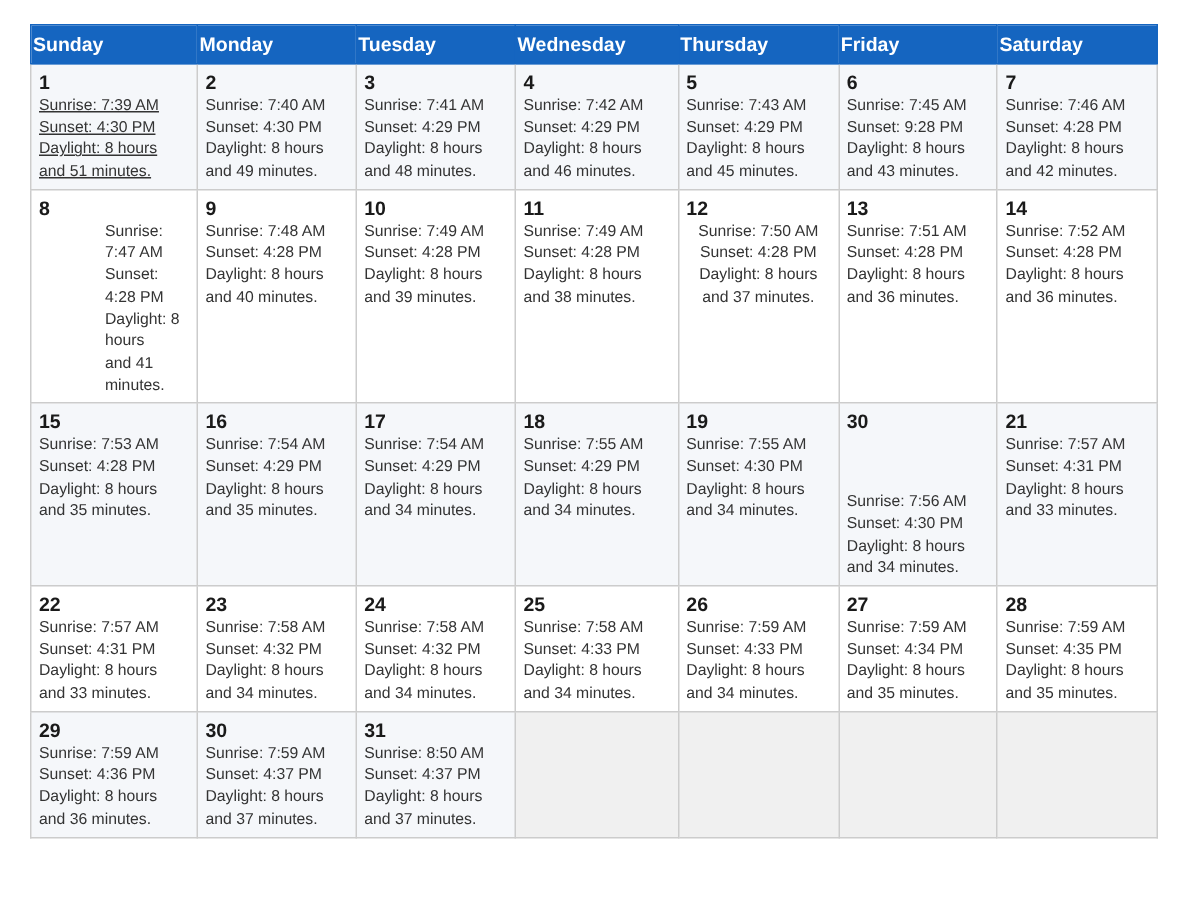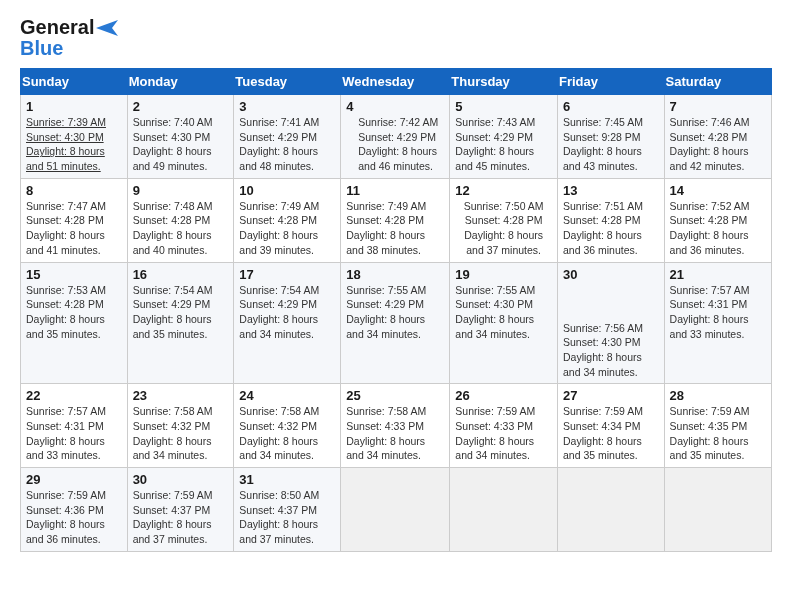--- a/index.html
+++ b/index.html
@@ -82,37 +82,20 @@
       display: flex;
       flex-direction: row;
       align-items: center;
       gap: 4px;
     }
   </style>
 </head>
 <body>
 
 <div class="container">
-  <div class="header-row">
-    <div class="logo-wrapper">
-    <div style="display:flex;flex-direction:column;align-items:flex-start;">
-      <div style="display:flex;align-items:center;gap:2px;">
-        <span style="font-size:20px;font-weight:bold;color:#1a1a1a;">General</span>
-        <svg width="22" height="20" viewBox="0 0 22 20">
-          <polygon points="0,10 22,2 16,10 22,18" fill="#2979d4"></polygon>
-        </svg>
-      </div>
-      <div style="font-size:20px;font-weight:bold;color:#2979d4;margin-top:-2px;">Blue</div>
-    </div>
-  </div>
-    <div class="title-block">
-      <h1></h1>
-      <h2></h2>
-    </div>
-  </div>
 
   <table>
     <thead>
       <tr>
       <th>Sunday</th>
           <th>Monday</th>
           <th>Tuesday</th>
           <th>Wednesday</th>
           <th>Thursday</th>
           <th>Friday</th>
@@ -137,21 +120,21 @@
           </td>
           <td>
             <span class="day-num">3</span>
             <div class="day-info" style="white-space: pre-line;">Sunrise: 7:41 AM
 Sunset: 4:29 PM
 Daylight: 8 hours
 and 48 minutes.</div>
           </td>
           <td>
             <span class="day-num">4</span>
-            <div class="day-info" style="white-space: pre-line; margin-left: 12px;">Sunrise: 7:42 AM
+            <div class="day-info" style="white-space: pre-line;">Sunrise: 7:42 AM
 Sunset: 4:29 PM
 Daylight: 8 hours
 and 46 minutes.</div>
           </td>
           <td>
             <span class="day-num">5</span>
             <div class="day-info" style="white-space: pre-line;">Sunrise: 7:43 AM
 Sunset: 4:29 PM
 Daylight: 8 hours
 and 45 minutes.</div>
@@ -167,21 +150,21 @@
             <span class="day-num">7</span>
             <div class="day-info" style="white-space: pre-line;">Sunrise: 7:46 AM
 Sunset: 4:28 PM
 Daylight: 8 hours
 and 42 minutes.</div>
           </td>
         </tr>
         <tr>
           <td>
             <span class="day-num">8</span>
-            <div class="day-info" style="white-space: pre-line;">Sunrise: 7:47 AM
+            <div class="day-info" style="white-space: pre-line; margin-left: 44px;">Sunrise: 7:47 AM
 Sunset: 4:28 PM
 Daylight: 8 hours
 and 41 minutes.</div>
           </td>
           <td>
             <span class="day-num">9</span>
             <div class="day-info" style="white-space: pre-line;">Sunrise: 7:48 AM
 Sunset: 4:28 PM
 Daylight: 8 hours
 and 40 minutes.</div>

